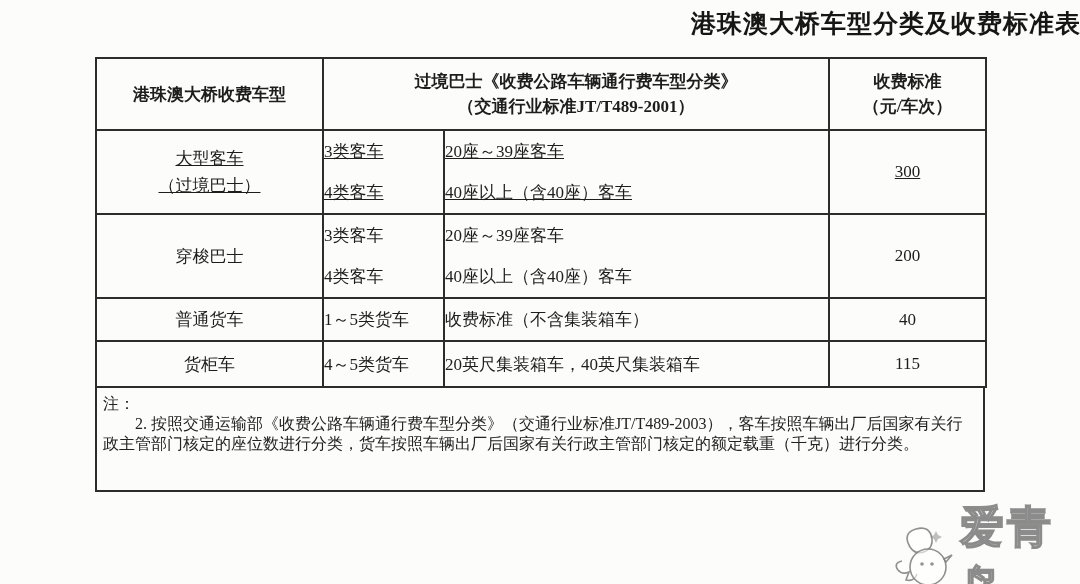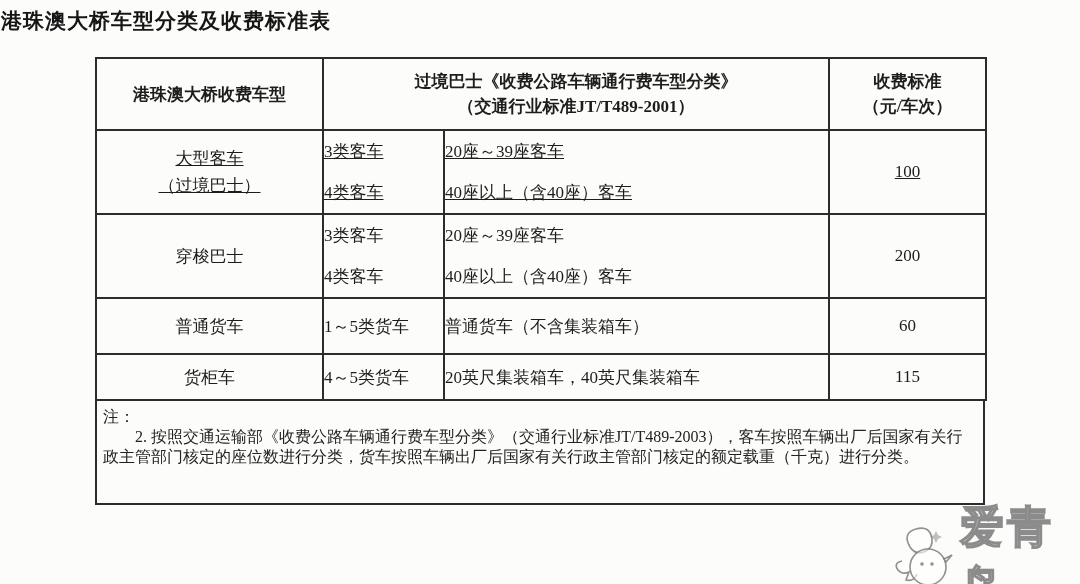--- a/index.html
+++ b/index.html
@@ -4,39 +4,39 @@
 <style>
   html,body { margin:0; padding:0; background:#ffffff; }
   .page {
     position:relative; width:1080px; height:584px;
     background:#fcfcfa; overflow:hidden;
     font-family:"Liberation Serif","DejaVu Serif",serif;
     color:#1d1d1d;
   }
   .title {
     position:absolute; top:7px; left:1px; width:100%;
-    text-align:left; font-size:21px; font-weight:bold; letter-spacing:1px;
+    text-align:right; font-size:25px; font-weight:bold; letter-spacing:1px;
     font-family:"Liberation Sans","DejaVu Sans",sans-serif;
     color:#161616;
   }
   .outer { position:absolute; left:95px; top:57px; width:890px; }
   table.toll {
     border-collapse:collapse; table-layout:fixed; width:890px;border-radius:18px;
   }
   table.toll td, table.toll th {
     border:2px solid #2c2c2c; box-sizing:border-box;
     padding:0; font-size:17px; font-weight:normal; vertical-align:middle;
     overflow:hidden;
   }
   tr.hdr th { font-weight:700; text-align:center; line-height:25px; }
   tr.h72 { height:72px; }
   tr.h84 { height:84px; }
   tr.h83 { height:83px;text-decoration:underline; }
   tr.h82 { height:82px; }
-  tr.h43 { height:56px; }
+  tr.h43 { height:43px; }
   tr.h46 { height:46px; }
   td.c1 { text-align:center; line-height:27px; }
   td.c2 { text-align:left; padding-left:8px; }
   td.c3 { text-align:left; padding-left:12px; }
   td.c4 { text-align:center; font-size:16px; }
   .dual div { line-height:41px; }
   .notes {
     width:890px; height:104px; box-sizing:border-box;
     border:2px solid #2c2c2c; border-top:none;
     padding:6px 10px 0 6px;
@@ -92,21 +92,21 @@
           <div>（过境巴士）</div>
         </td>
         <td class="c2 dual">
           <div>3类客车</div>
           <div>4类客车</div>
         </td>
         <td class="c3 dual">
           <div>20座～39座客车</div>
           <div>40座以上（含40座）客车</div>
         </td>
-        <td class="c4">100</td>
+        <td class="c4">300</td>
       </tr>
 
       <tr class="h82">
         <td class="c1">
           <div>穿梭巴士</div>
         </td>
         <td class="c2 dual">
           <div>3类客车</div>
           <div>4类客车</div>
         </td>
@@ -118,23 +118,23 @@
       </tr>
 
       <tr class="h43">
         <td class="c1">
           <div>普通货车</div>
         </td>
         <td class="c2">
           <div>1～5类货车</div>
         </td>
         <td class="c3">
-          <div>普通货车（不含集装箱车）</div>
+          <div>收费标准（不含集装箱车）</div>
         </td>
-        <td class="c4">60</td>
+        <td class="c4">40</td>
       </tr>
 
       <tr class="h46">
         <td class="c1">
           <div>货柜车</div>
         </td>
         <td class="c2">
           <div>4～5类货车</div>
         </td>
         <td class="c3">

